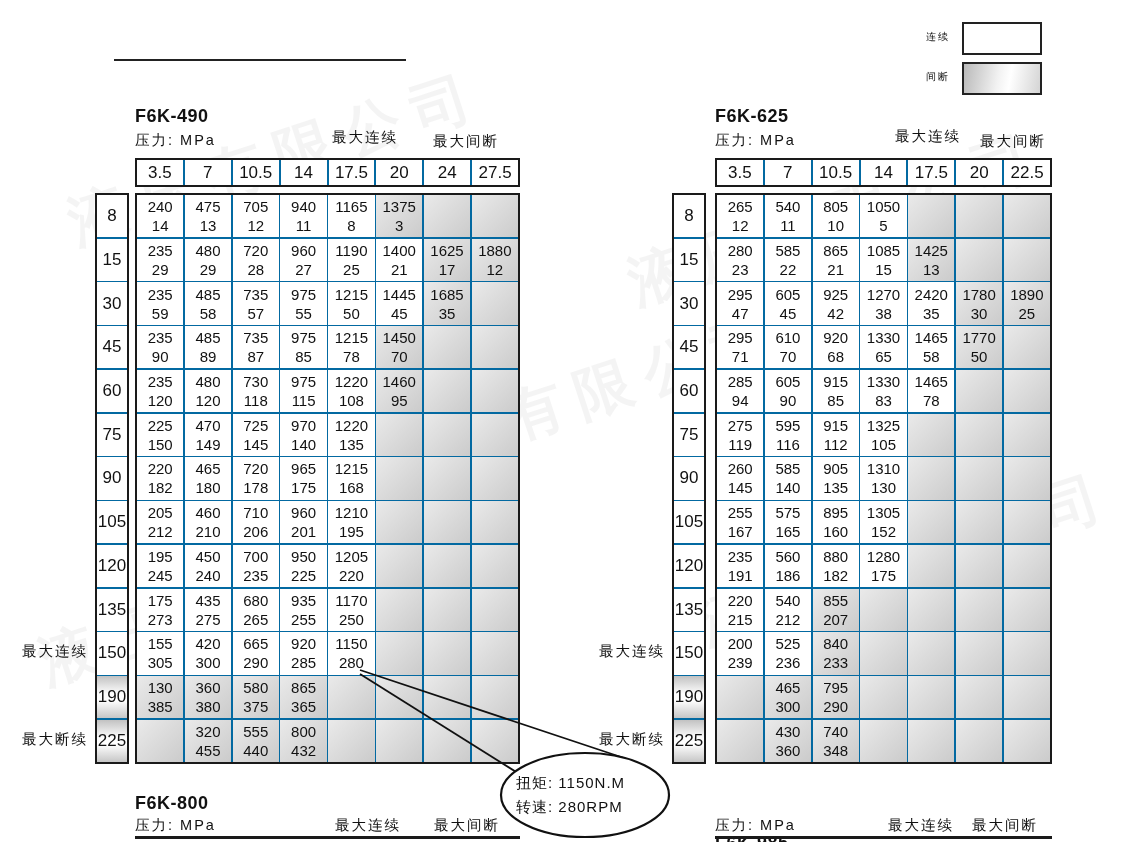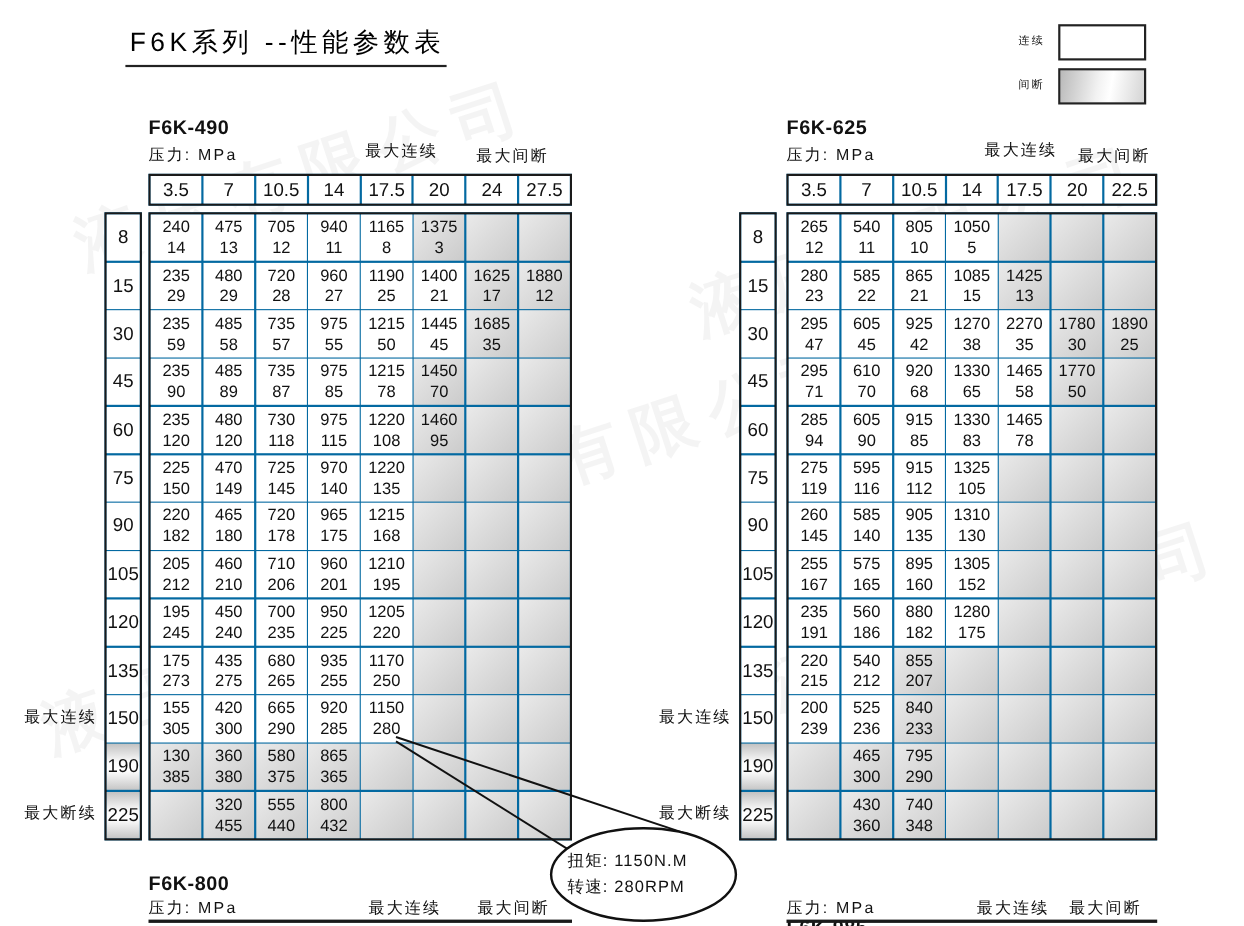--- a/index.html
+++ b/index.html
@@ -46,21 +46,20 @@
 <body>
 
 <div id="page">
 
   <div class="wm" style="left:60px;top:120px;">液压有限公司</div>
   <div class="wm" style="left:360px;top:360px;">液压有限公司</div>
   <div class="wm" style="left:30px;top:560px;">液压有限公司</div>
   <div class="wm" style="left:620px;top:180px;">液压有限公司</div>
   <div class="wm" style="left:690px;top:520px;">液压有限公司</div>
 
-  <div id="title">F6K系列 --性能参数表</div>
   <div id="title-underline"></div>
 
   <div class="legend-label" style="left:926px;top:30px;">连续</div>
   <div class="legend-box" id="legend-box-cont" style="left:962px;top:22px;"></div>
   <div class="legend-label" style="left:926px;top:70px;">间断</div>
   <div class="legend-box" id="legend-box-int" style="left:962px;top:62px;"></div>
 
   <div class="tname" style="left:135px;top:106px;">F6K-490</div>
   <div class="sublabel" style="left:135px;top:131px;">压力: MPa</div>
   <div class="sublabel" style="left:332px;top:128px;">最大连续</div>
@@ -606,21 +605,21 @@
       </div>
       <div class="cell c">
         <span>925</span>
         <span>42</span>
       </div>
       <div class="cell c">
         <span>1270</span>
         <span>38</span>
       </div>
       <div class="cell c">
-        <span>2270</span>
+        <span>2420</span>
         <span>35</span>
       </div>
       <div class="cell i">
         <span>1780</span>
         <span>30</span>
       </div>
       <div class="cell i">
         <span>1890</span>
         <span>25</span>
       </div>

